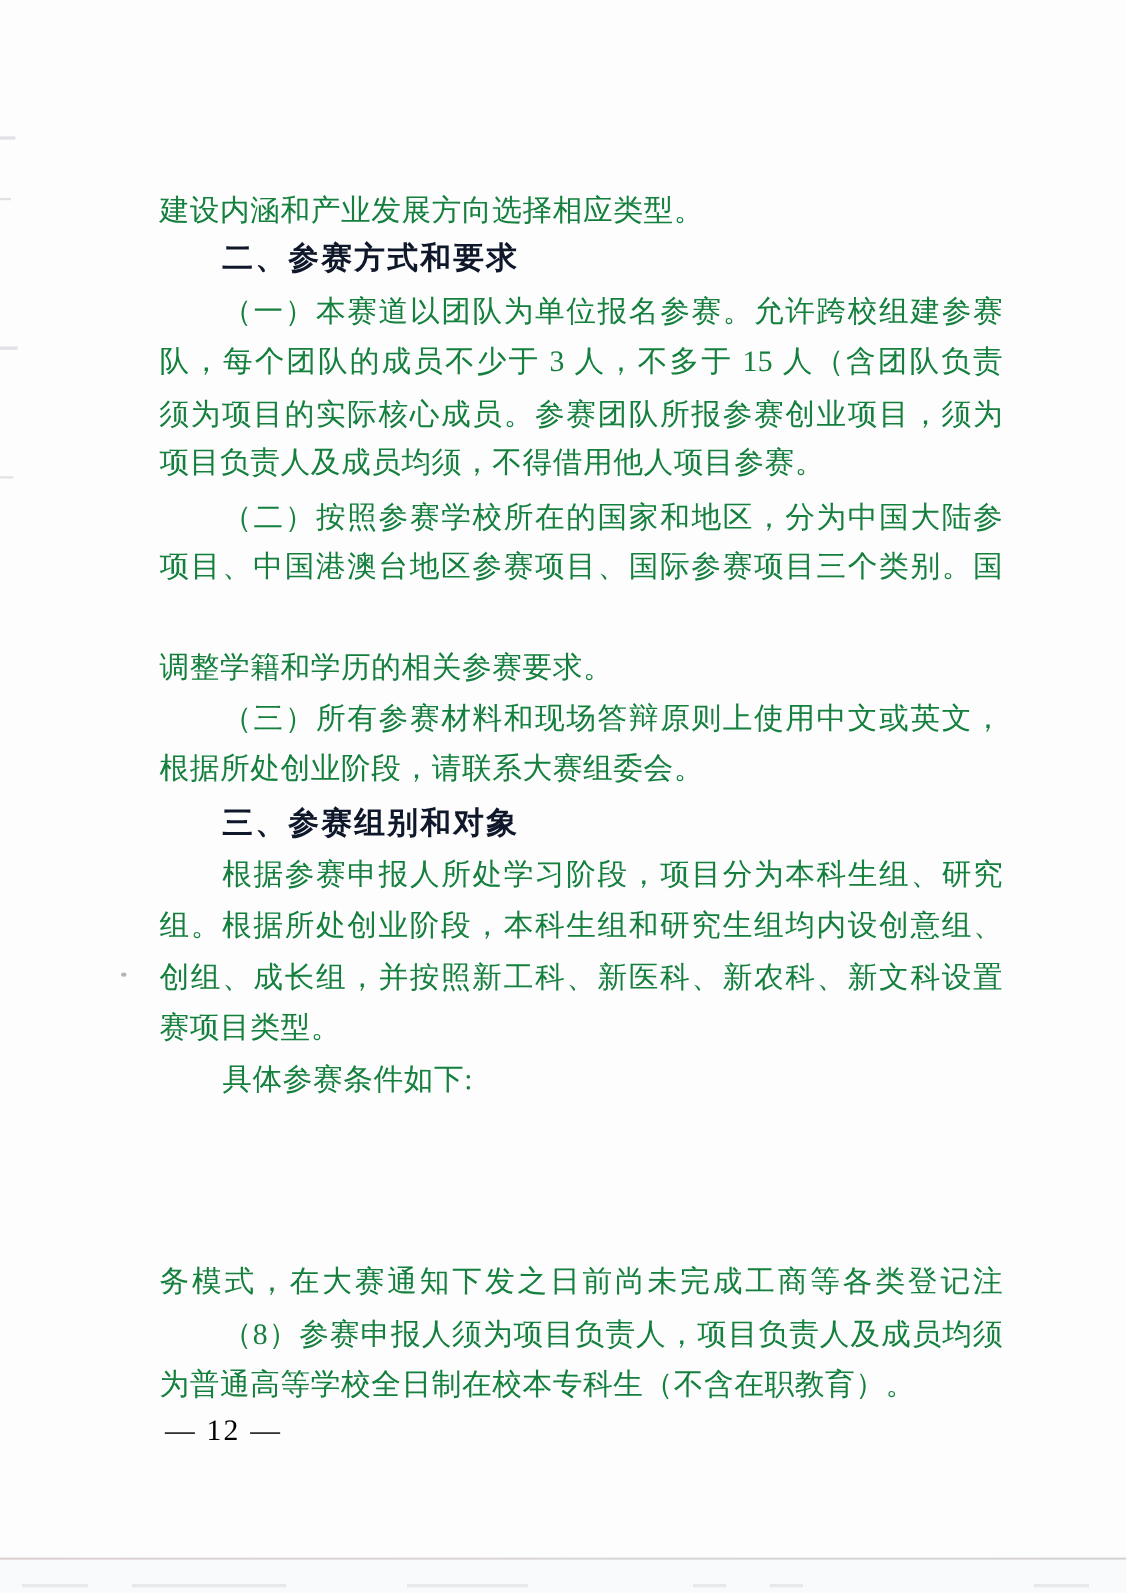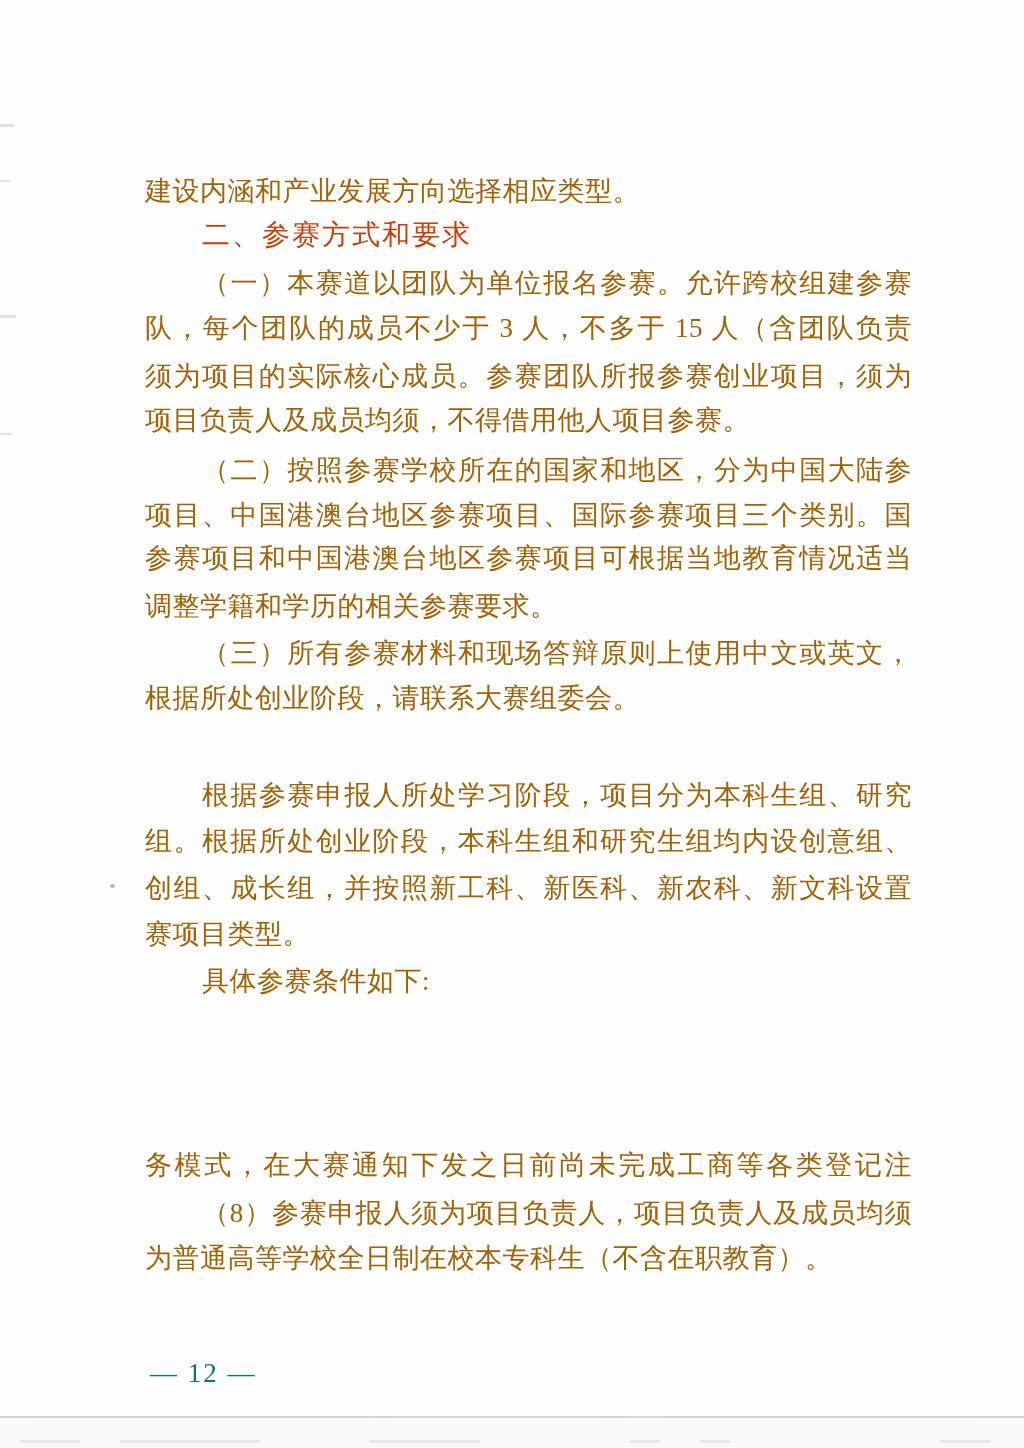--- a/index.html
+++ b/index.html
@@ -15,43 +15,43 @@
     overflow: hidden;
   }
   .text-block {
     position: absolute;
     left: 145px; top: 0; width: 767px; height: 1448px;
   }
   .line {
     position: absolute;
     font-size: 27px;
     line-height: 36px;
-    color: #a16207;
+    color: #15803d;
     letter-spacing: 0.5px;
     white-space: nowrap;
   }
   .line.justify {
     white-space: normal;
     text-align: justify;
     text-align-last: justify;
     overflow: hidden;
     height: 40px;
   }
   .line.heading {
     font-family: "Liberation Sans", "DejaVu Sans", sans-serif;
-    font-weight: 400;
+    font-weight: 700;
     font-size: 28px;
-    color: #c2410c;
+    color: #0f172a;
     letter-spacing: 2px;
   }
   .page-number {
     position: absolute;
-    left: 150px; top: 1358px;
+    left: 150px; top: 1285px;
     font-size: 27px;
-    color: #0f766e;
+    color: #000000;
     letter-spacing: 2px;
   }
   
   .edge-mark {
     position: absolute;
     background: #e2e2e6;
   }
   .speck {
     position: absolute;
     background: #8f8f8f;
@@ -83,24 +83,24 @@
 
   <div class="text-block" id="text-block">
       <div class="line" style="top: 173px; left: 0px; width: 767px;">建设内涵和产业发展方向选择相应类型。</div>
       <div class="line heading" style="top: 217px; left: 57px; width: 710px;">二、参赛方式和要求</div>
       <div class="line justify" style="top: 265px; left: 57px; width: 710px;">（一）本赛道以团队为单位报名参赛。允许跨校组建参赛团</div>
       <div class="line justify" style="top: 310px; left: 0px; width: 767px;">队，每个团队的成员不少于 3 人，不多于 15 人（含团队负责人），</div>
       <div class="line justify" style="top: 358px; left: 0px; width: 767px;">须为项目的实际核心成员。参赛团队所报参赛创业项目，须为本</div>
       <div class="line" style="top: 402px; left: 0px; width: 767px;">项目负责人及成员均须，不得借用他人项目参赛。</div>
       <div class="line justify" style="top: 452px; left: 57px; width: 710px;">（二）按照参赛学校所在的国家和地区，分为中国大陆参赛</div>
       <div class="line justify" style="top: 497px; left: 0px; width: 767px;">项目、中国港澳台地区参赛项目、国际参赛项目三个类别。国际</div>
-      <div class="line justify" style="top: 540px; left: 0px; width: 767px;">参赛项目和中国港澳台地区参赛项目可根据当地教育情况适当</div>
       <div class="line" style="top: 588px; left: 0px; width: 767px;">调整学籍和学历的相关参赛要求。</div>
       <div class="line justify" style="top: 635px; left: 57px; width: 710px;">（三）所有参赛材料和现场答辩原则上使用中文或英文，如</div>
       <div class="line" style="top: 680px; left: 0px; width: 767px;">根据所处创业阶段，请联系大赛组委会。</div>
+      <div class="line heading" style="top: 730px; left: 57px; width: 710px;">三、参赛组别和对象</div>
       <div class="line justify" style="top: 777px; left: 57px; width: 710px;">根据参赛申报人所处学习阶段，项目分为本科生组、研究生</div>
       <div class="line justify" style="top: 823px; left: 0px; width: 767px;">组。根据所处创业阶段，本科生组和研究生组均内设创意组、初</div>
       <div class="line justify" style="top: 870px; left: 0px; width: 767px;">创组、成长组，并按照新工科、新医科、新农科、新文科设置参</div>
       <div class="line" style="top: 916px; left: 0px; width: 767px;">赛项目类型。</div>
       <div class="line" style="top: 963px; left: 57px; width: 710px;">具体参赛条件如下:</div>
       <div class="line justify" style="top: 1147px; left: 0px; width: 767px;">务模式，在大赛通知下发之日前尚未完成工商等各类登记注册。</div>
       <div class="line justify" style="top: 1195px; left: 57px; width: 710px;">（8）参赛申报人须为项目负责人，项目负责人及成员均须</div>
       <div class="line" style="top: 1240px; left: 0px; width: 767px;">为普通高等学校全日制在校本专科生（不含在职教育）。</div>
     </div>
 

